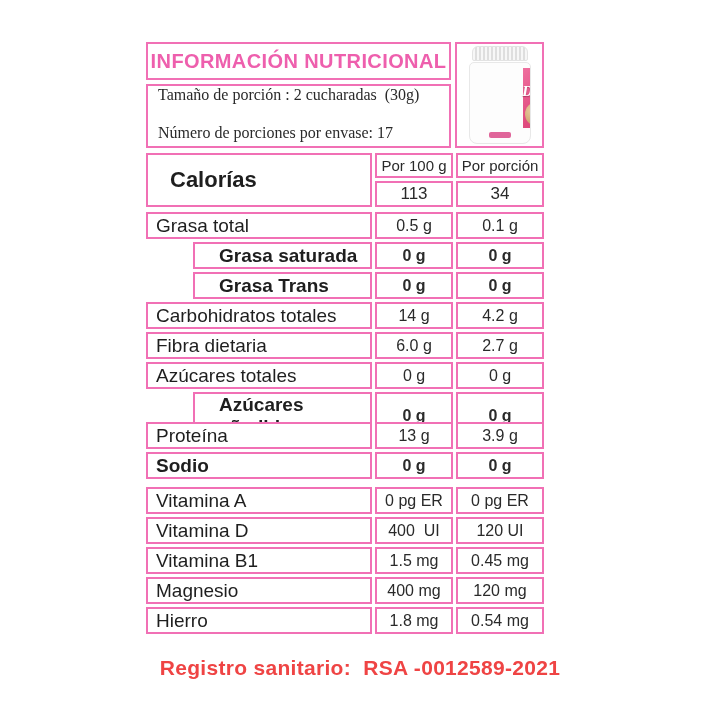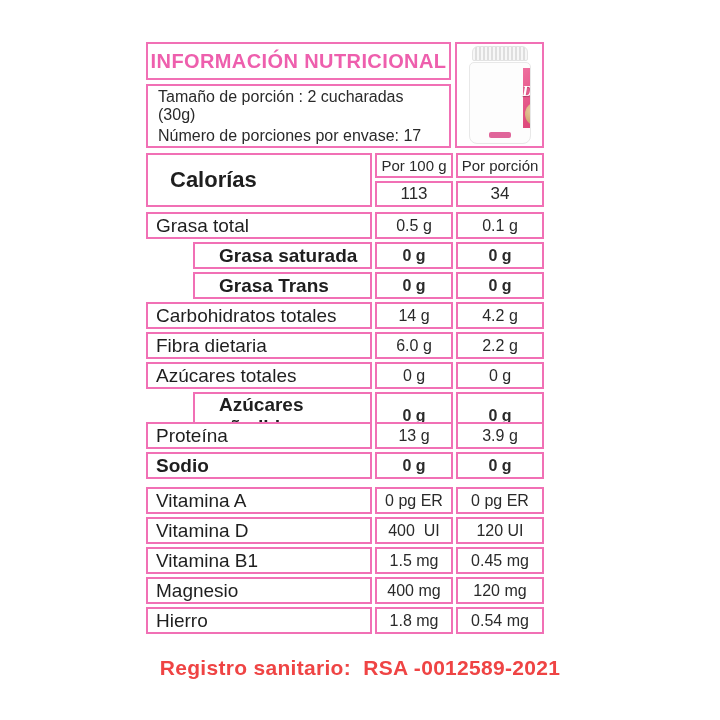--- a/index.html
+++ b/index.html
@@ -9,22 +9,22 @@
   .table-wrap{position:absolute;left:146px;top:42px;width:398px;}
 
   .cell{background:#fff;border:2px solid #F170B5;box-sizing:border-box;
         display:flex;align-items:center;}
 
   
   .header-grid{display:grid;grid-template-columns:1fr 89px;column-gap:4px;}
   .header-left{display:flex;flex-direction:column;gap:4px;}
   .title-box{height:38px;justify-content:center;}
   .title-text{font-weight:bold;font-size:20px;letter-spacing:.4px;color:#EE5FAD;white-space:pre-wrap;}
-  .serving-box{height:64px;flex-direction:column;align-items:flex-start;justify-content:center;
-               padding-left:10px;gap:3px;}
+  .serving-box{height:64px;flex-direction:column;align-items:flex-start;
+               padding-left:10px;gap:20px;font-family:Liberation Serif, serif;}
   .serving-line{font-size:16px;white-space:pre-wrap;color:#2a2a2a;}
 
   
   .product-box{height:106px;justify-content:center;align-items:center;}
   .jar{position:relative;width:62px;height:98px;}
   .jar-lid{position:absolute;top:0;left:3px;width:56px;height:15px;border-radius:6px 6px 2px 2px;
            background:repeating-linear-gradient(90deg,#f7f7f7 0 2px,#dedede 2px 4px);
            border:1px solid #e3e3e3;box-sizing:border-box;}
   .jar-body{position:absolute;top:16px;left:0;width:62px;height:82px;background:#fdfdfd;
             border:1px solid #e8e8e8;border-radius:5px 5px 8px 8px;overflow:hidden;box-sizing:border-box;}
@@ -125,21 +125,21 @@
         <div class="cell value">0 g</div>
       </div>
       <div class="nrow">
         <div class="cell label">Carbohidratos totales</div>
         <div class="cell value">14 g</div>
         <div class="cell value">4.2 g</div>
       </div>
       <div class="nrow">
         <div class="cell label">Fibra dietaria</div>
         <div class="cell value">6.0 g</div>
-        <div class="cell value">2.2 g</div>
+        <div class="cell value">2.7 g</div>
       </div>
       <div class="nrow">
         <div class="cell label">Azúcares totales</div>
         <div class="cell value">0 g</div>
         <div class="cell value">0 g</div>
       </div>
       <div class="nrow bold indent">
         <div class="cell label">Azúcares añadidos</div>
         <div class="cell value">0 g</div>
         <div class="cell value">0 g</div>

